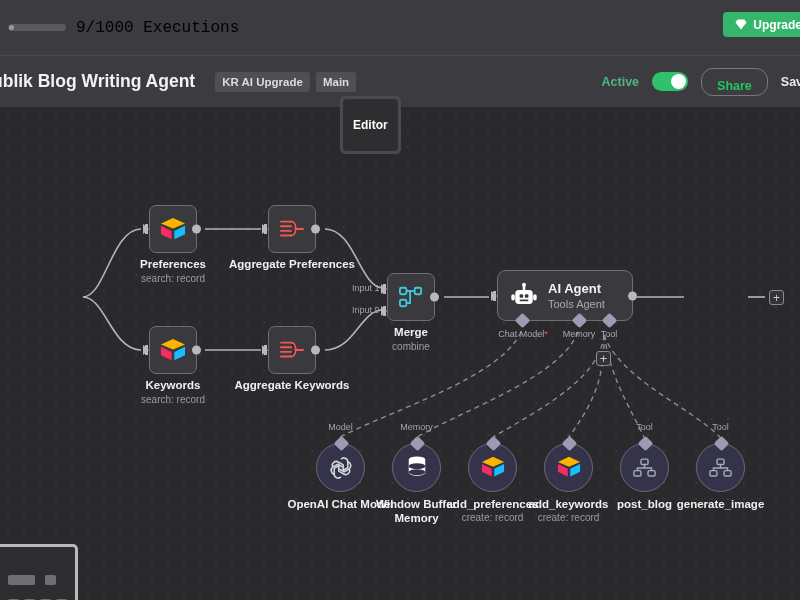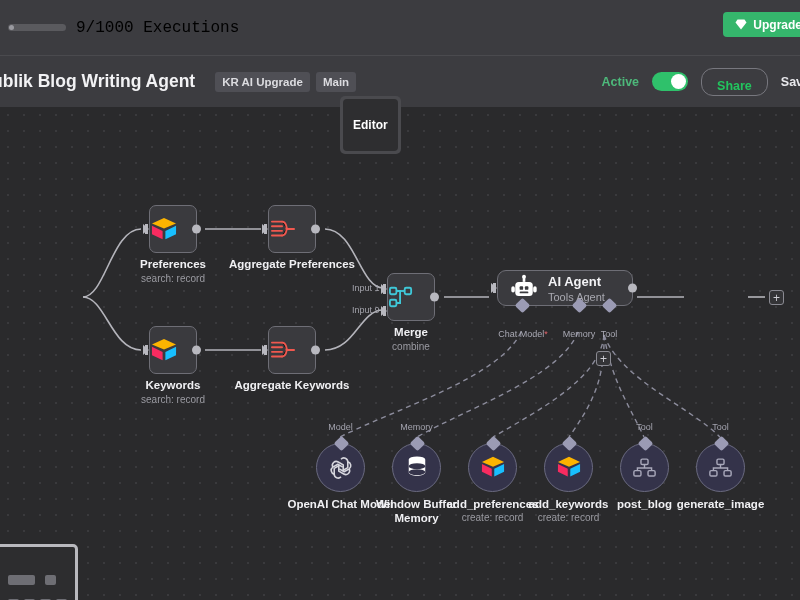--- a/index.html
+++ b/index.html
@@ -99,29 +99,29 @@
     background-size: 16px 16px;
     overflow: hidden;
   }
   .edges { position: absolute; left: 0; top: 0; width: 800px; height: 493px; }
 
   
   .node {
     position: absolute; width: 48px; height: 48px;
     background: #3a3a3e; border: 1.2px solid #6e6e76;
     border-radius: 7px;
-    display: flex; align-items: center; 
+    display: flex; align-items: center; justify-content: center;
     cursor: pointer;
   }
   .node.trigger {
     width: 54px;
     border-radius: 26px 7px 7px 26px;
   }
   .node.wide {
-    width: 136px; height: 36px; border-radius: 9px;
+    width: 136px; height: 51px; border-radius: 9px;
     justify-content: flex-start; padding-left: 12px; gap: 10px;
   }
   .node-label {
     position: absolute; top: 52px; left: 50%; transform: translateX(-50%);
     color: #f0f0f3; font-size: 11.5px; font-weight: bold;
     white-space: nowrap; text-align: center;
   }
   .node-sub {
     position: absolute; top: 67px; left: 50%; transform: translateX(-50%);
     color: #9b9ba2; font-size: 10px; white-space: nowrap; text-align: center;

